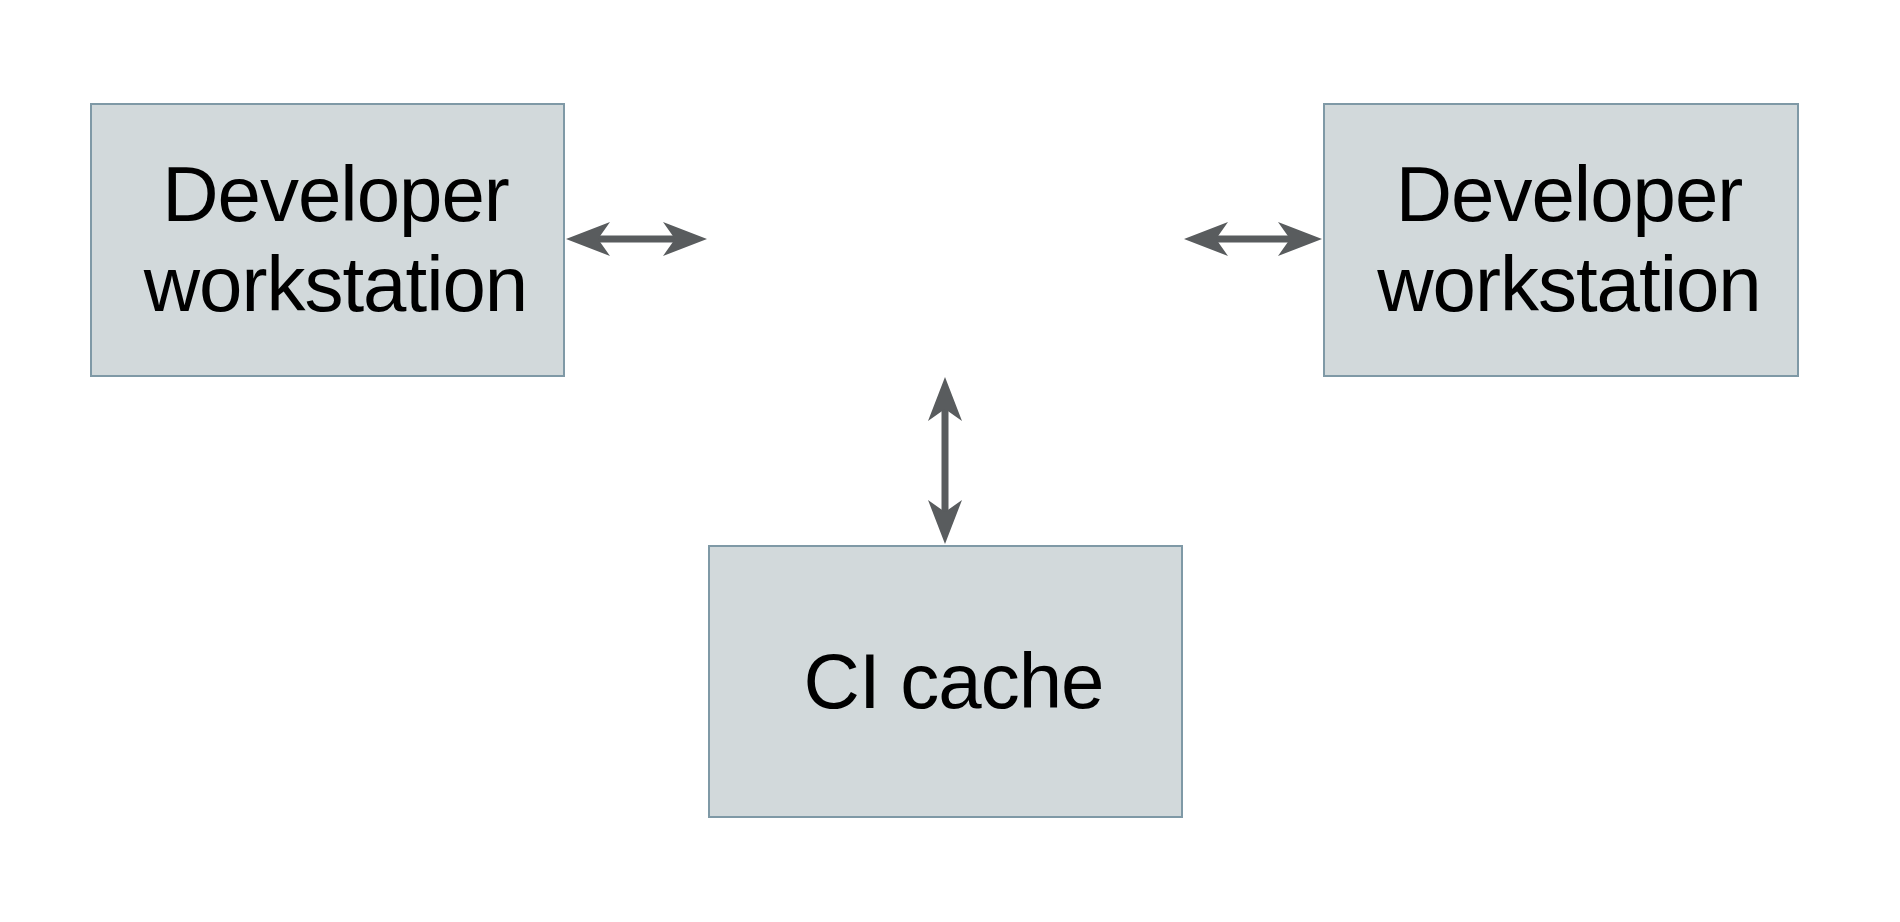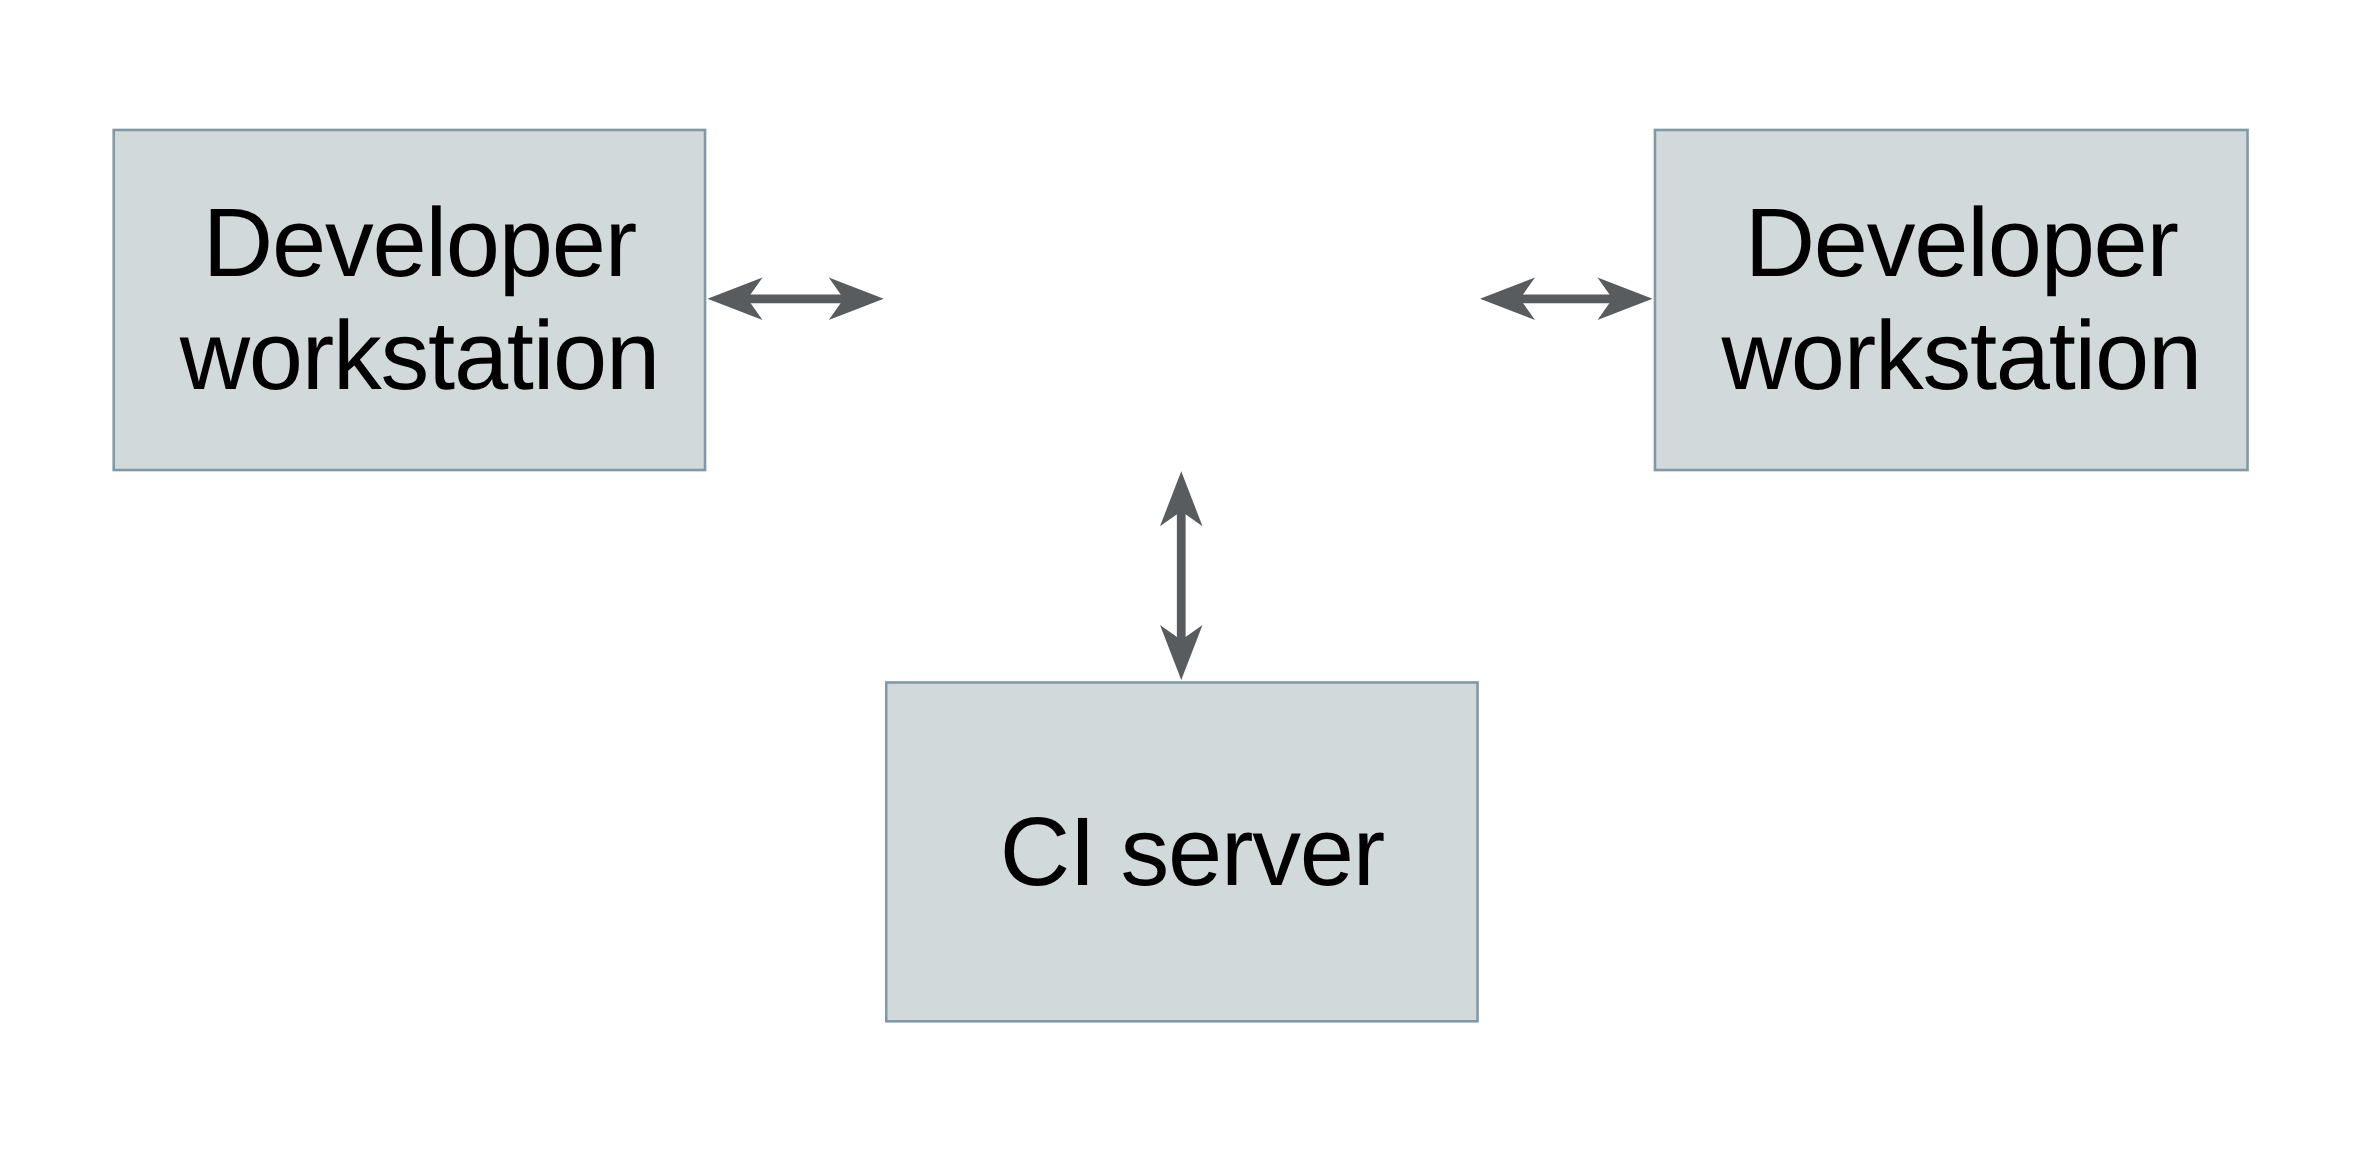--- a/index.html
+++ b/index.html
@@ -63,21 +63,21 @@
 workstation</span>
   </div>
 
 
   <div class="node" id="node-dev-right">
     <span class="node-label">Developer
 workstation</span>
   </div>
 
   <div class="node" id="node-ci-server">
-    <span class="node-label">CI server</span>
+    <span class="node-label">CI cache</span>
   </div>
 
   <svg class="arrow" id="arrow-left-cache" width="143" height="42" viewBox="0 0 143 42">
     <line class="arrow-shaft" x1="30" y1="21" x2="113" y2="21"></line>
     <polygon class="arrow-head" points="1,21 45,4 33,21 45,38"></polygon>
     <polygon class="arrow-head" points="142,21 98,4 110,21 98,38"></polygon>
   </svg>
 
   <svg class="arrow" id="arrow-cache-right" width="140" height="42" viewBox="0 0 140 42">
     <line class="arrow-shaft" x1="30" y1="21" x2="110" y2="21"></line>

